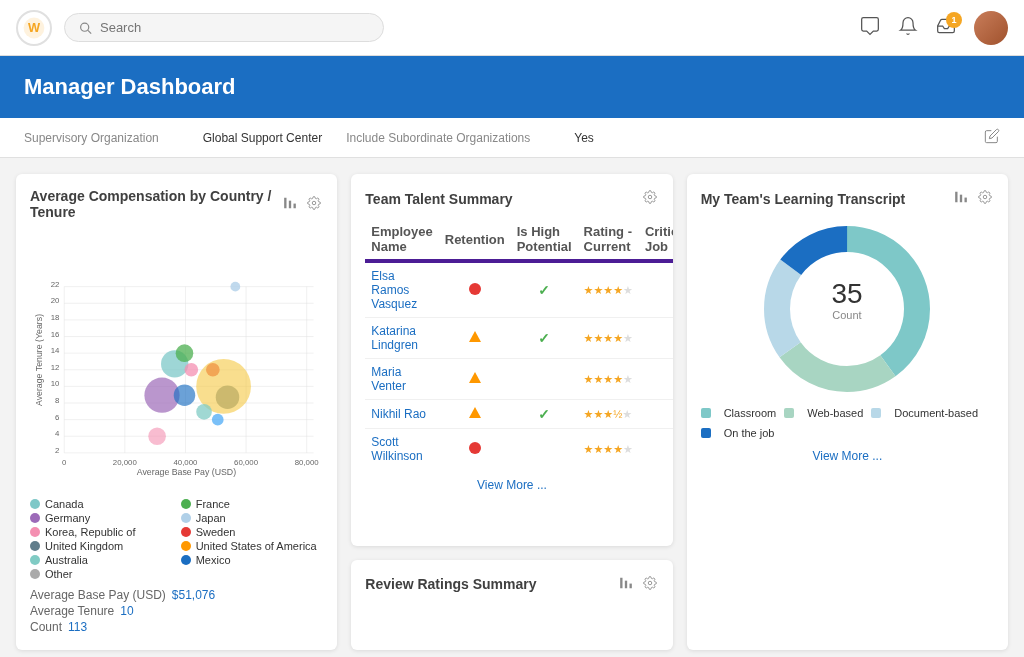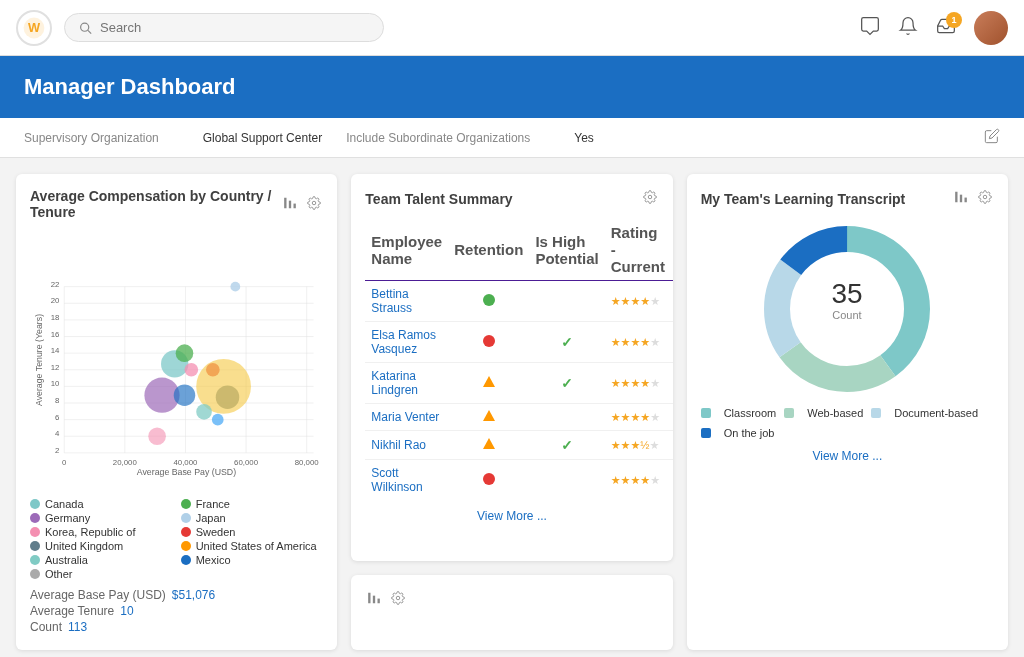--- a/index.html
+++ b/index.html
@@ -75,21 +75,21 @@
     .legend-item { display: flex; align-items: center; gap: 5px; }
     .legend-dot { width: 10px; height: 10px; border-radius: 50%; flex-shrink: 0; }
     .scatter-stats { margin-top: 8px; font-size: 12px; }
     .stat-row { display: flex; gap: 6px; margin-bottom: 2px; }
     .stat-label { color: #666; }
     .stat-value { color: #1b6ec2; font-weight: 500; }
 
     
     .talent-card { grid-column: 2; grid-row: 1; }
     .talent-table { width: 100%; border-collapse: collapse; font-size: 12px; }
-    .talent-table th { text-align: left; padding: 5px 6px; font-weight: 600; color: #555; border-bottom: 1px solid #4c1d95; font-size: 15px; }
+    .talent-table th { text-align: left; padding: 5px 6px; font-weight: 600; color: #555; border-bottom: 4px solid #4c1d95; font-size: 13px; }
     .talent-table td { padding: 6px 6px; border-bottom: 1px solid #f0f0f0; }
     .talent-table tr:last-child td { border-bottom: none; }
     .emp-link { color: #1b6ec2; text-decoration: none; font-size: 12px; }
     .view-more { text-align: center; padding: 8px; }
     .view-more-link { color: #1b6ec2; text-decoration: none; font-size: 12px; }
 
     
     .stars { color: #f5a623; font-size: 11px; }
     .star-empty { color: #ddd; }
 
@@ -353,27 +353,20 @@
       <thead>
         <tr>
           <th>Employee Name</th>
           <th>Retention</th>
           <th>Is High Potential</th>
           <th>Rating - Current</th>
           <th>Critical Job</th>
         </tr>
       </thead>
       <tbody id="talent-tbody">
-      <tr>
-    <td><a href="#" class="emp-link">Bettina Strauss</a></td>
-    <td style="text-align:center"><span class="dot-green"></span></td>
-    <td style="text-align:center"></td>
-    <td><span class="stars">★★★★<span class="star-empty">★</span></span></td>
-    <td></td>
-  </tr>
           <tr>
     <td><a href="#" class="emp-link">Elsa Ramos Vasquez</a></td>
     <td style="text-align:center"><span class="dot-red"></span></td>
     <td style="text-align:center"><span class="check-green">✓</span></td>
     <td><span class="stars">★★★★<span class="star-empty">★</span></span></td>
     <td></td>
   </tr>
           <tr>
     <td><a href="#" class="emp-link">Katarina Lindgren</a></td>
     <td style="text-align:center"><span class="triangle-yellow"></span></td>
@@ -462,20 +455,21 @@
         <div class="learn-legend-dot" style="background:#1b6ec2"></div>
         <span>On the job</span>
       </div>
     </div>
 
     <a href="#" class="view-more-link-center">View More ...</a>
   </div>
 
   <div class="card review-card">
     <div class="card-header">
+      <span class="card-title">Review Ratings Summary</span>
       <div class="card-icons">
         <button class="icon-btn">
           <svg width="14" height="14" viewBox="0 0 24 24" fill="none">
             <rect x="2" y="3" width="4" height="18" fill="#888"></rect>
               <rect x="10" y="8" width="4" height="13" fill="#888"></rect>
               <rect x="18" y="13" width="4" height="8" fill="#888"></rect>
           </svg>
         </button>
         <button class="icon-btn">
           <svg width="14" height="14" viewBox="0 0 24 24" fill="none">

